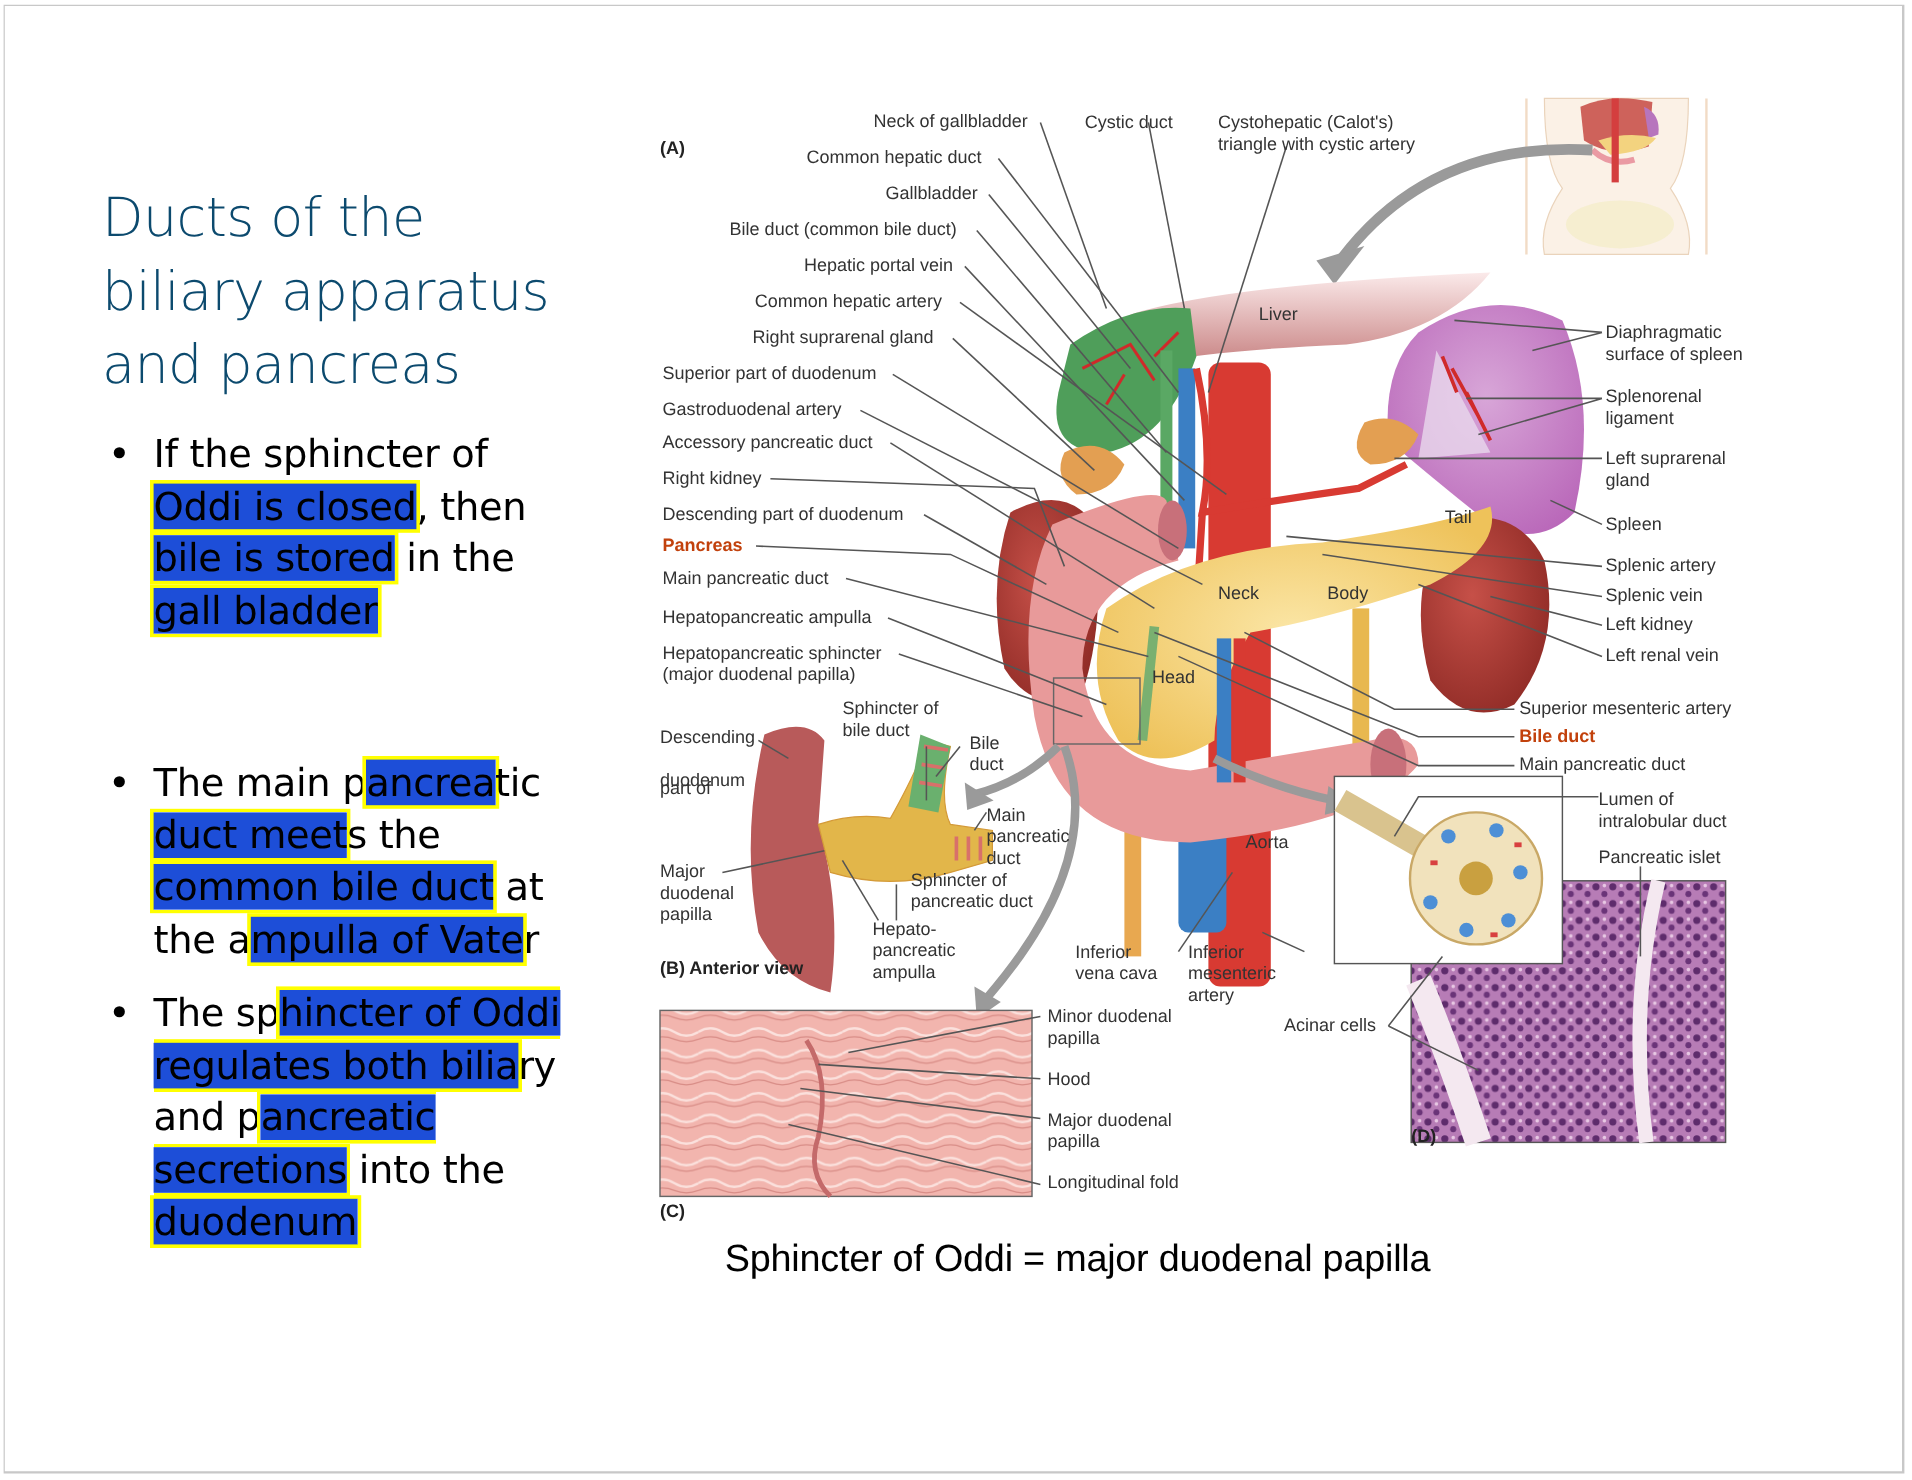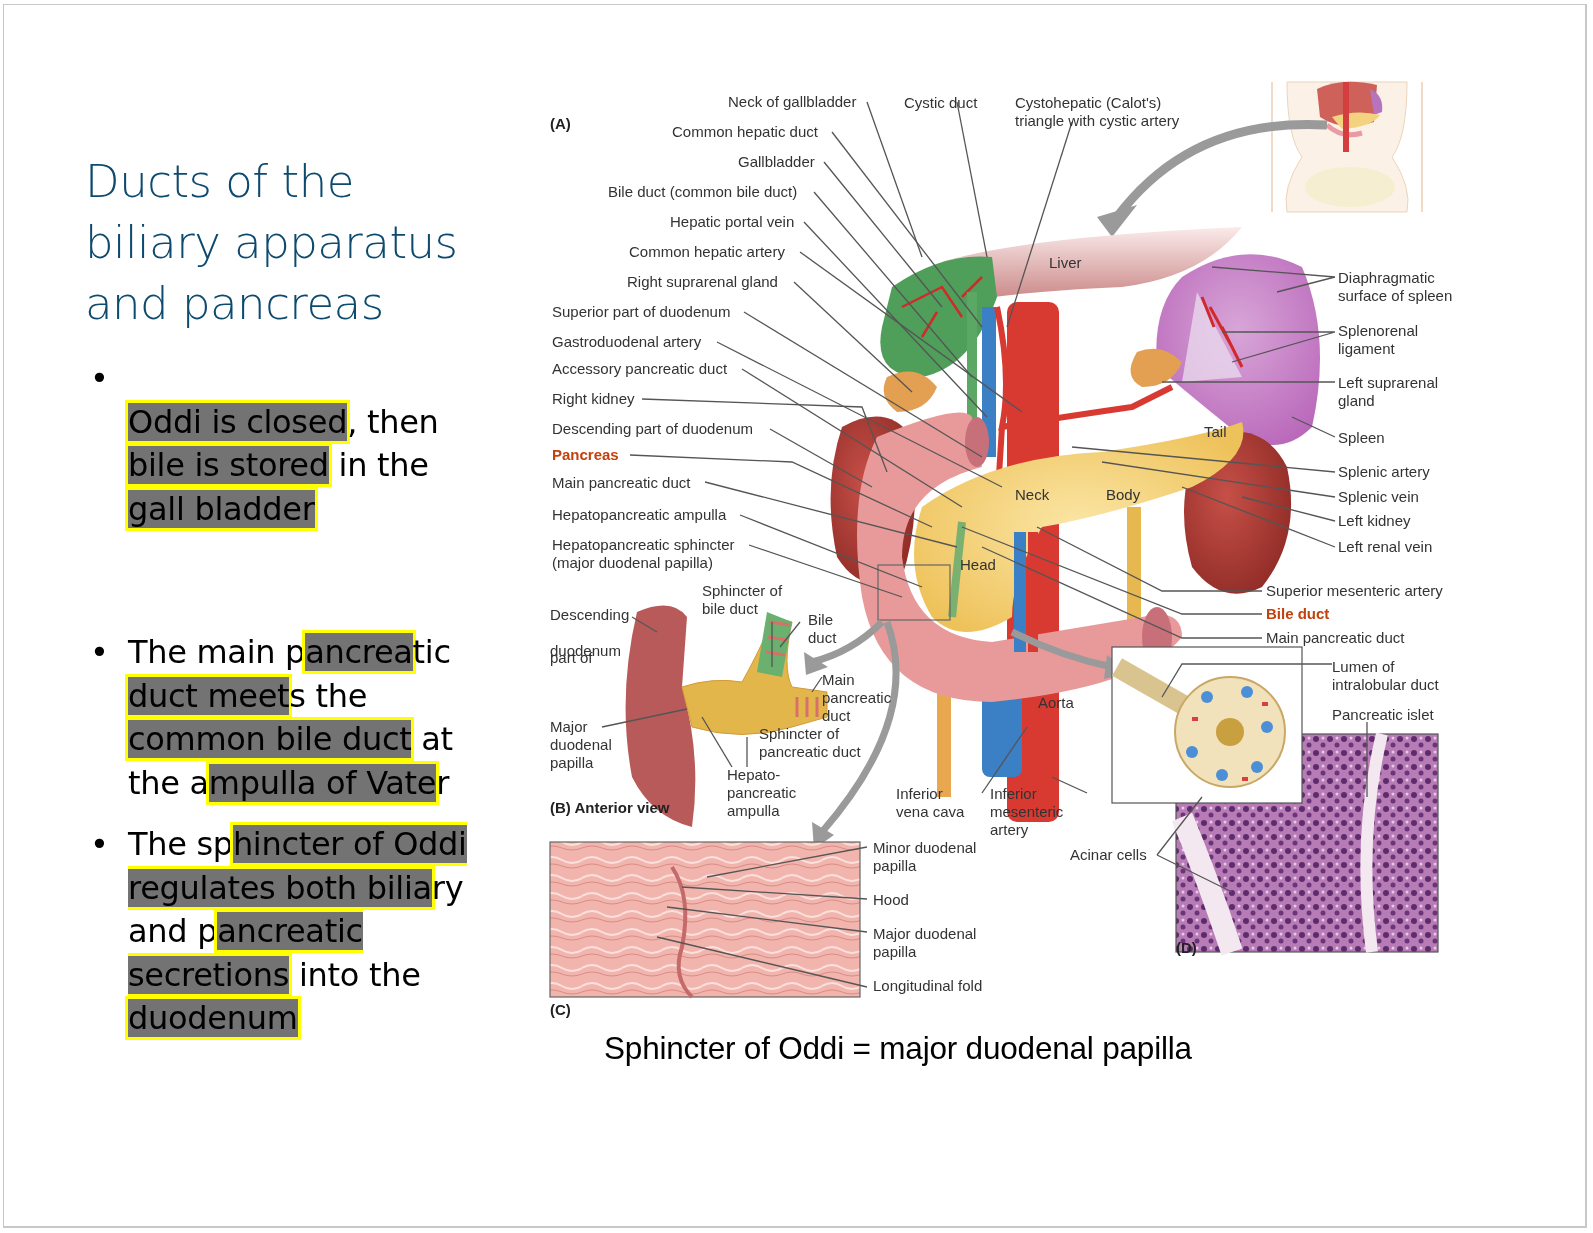--- a/index.html
+++ b/index.html
@@ -14,21 +14,21 @@
     font-family: "DejaVu Sans", sans-serif; font-weight: 200;
     font-size: 45px; line-height: 61px; color: #0c4a6e; letter-spacing: -0.5px;
   }
   .title span { display: block; }
   .bullets { position: absolute; left: 84px; top: 352px; width: 420px; margin: 0; padding: 0; list-style: none; }
   .bullet { position: relative; padding-left: 40px; font-family: "DejaVu Sans", sans-serif; font-size: 32px; line-height: 43.5px; color: #000; letter-spacing: -0.3px; }
   .bullet .dot { position: absolute; left: 2px; top: 0; }
   .bullet.b1 { margin-bottom: 0; }
   .bullet.b2 { margin-top: 100px; }
   .bullet.b3 { margin-top: 18px; }
-  .hl { background: #737373; box-shadow: 0 0 0 3px #ffff00; }
+  .hl { background: #1d4ed8; box-shadow: 0 0 0 3px #ffff00; }
   .figure { position: absolute; left: 538px; top: 72px; width: 960px; height: 950px; }
   .figure svg { position: absolute; left: 0; top: 0; }
   .lbl { position: absolute; font-family: "Liberation Sans", sans-serif; font-size: 15px; line-height: 18px; color: #333; white-space: nowrap; }
   .lbl.b { font-weight: bold; color: #c2410c; }
   .lbl.panel { font-weight: bold; font-size: 15px; color: #222; }
   .caption { position: absolute; left: 600px; top: 1022px; font-family: "Liberation Sans", sans-serif; font-size: 31.5px; line-height: 43px; color: #000; letter-spacing: -0.2px; }
   .caption span { display: block; }
 </style>
 </head>
 <body>
@@ -37,21 +37,21 @@
 
   <div class="title">
     <span>Ducts of the</span>
     <span>biliary apparatus</span>
     <span>and pancreas</span>
   </div>
 
   <ul class="bullets">
     <li class="bullet b1">
       <span class="dot">•</span>
-      <br>
+      <span>If the sphincter of </span><br>
       <span class="hl">Oddi is closed</span><span>, then </span><br>
       <span class="hl">bile is stored</span><span> in the </span><br>
       <span class="hl">gall bladder</span>
     </li>
     <li class="bullet b2">
       <span class="dot">•</span>
       <span>The main p</span><span class="hl">ancrea</span><span>tic </span><br>
       <span class="hl">duct meet</span><span>s the </span><br>
       <span class="hl">common bile duct</span><span> at the a</span><span class="hl">mpulla of Vate</span><span>r</span>
     </li>

